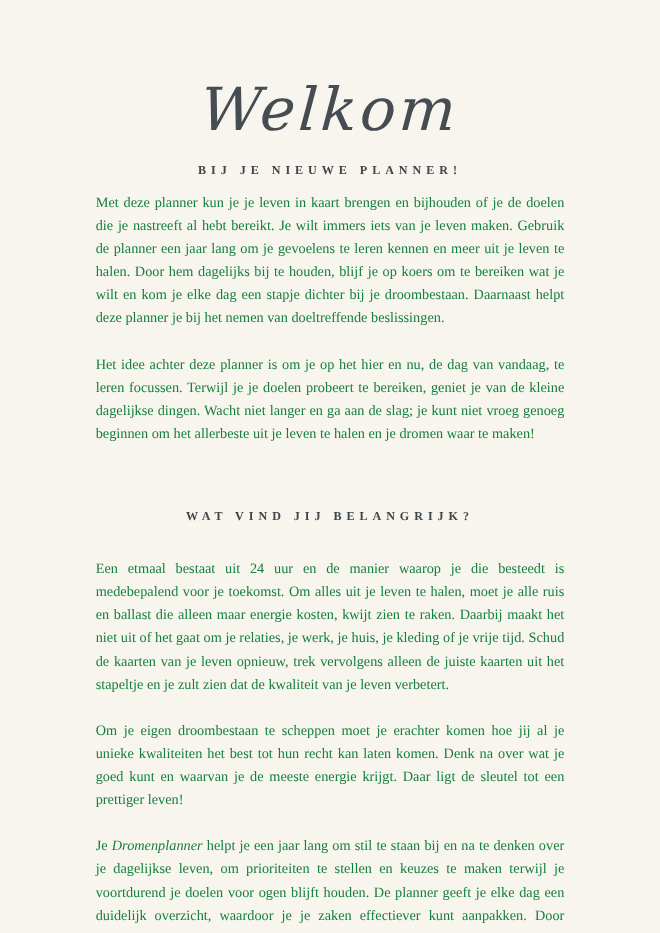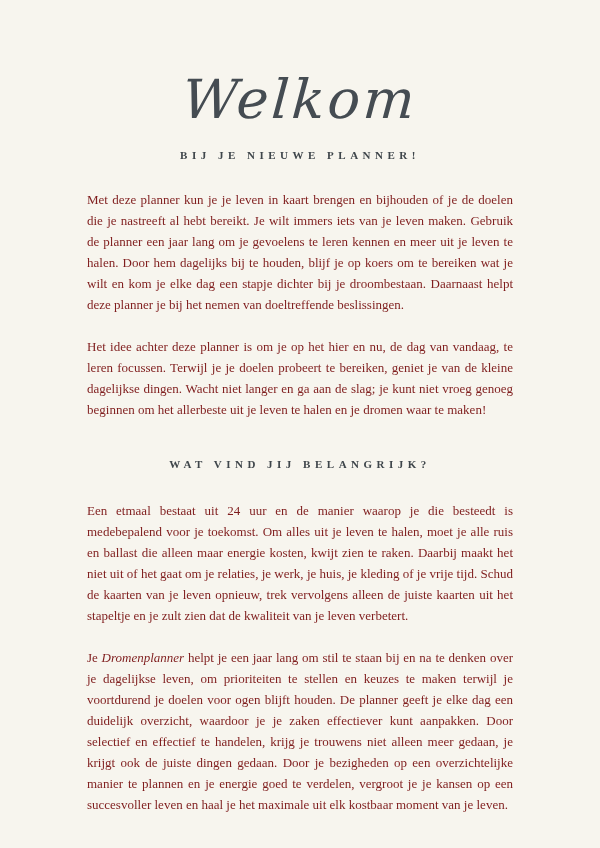--- a/index.html
+++ b/index.html
@@ -37,33 +37,33 @@
   }
 
   .spaced-heading {
     text-align: center;
     font-family: "Liberation Serif", serif;
     font-size: 11px;
     font-weight: 700;
     letter-spacing: 4.5px;
     color: #3f464b;
     text-transform: uppercase;
-    margin-bottom: 28px;
+    margin-bottom: 12px;
   }
 
   .section-heading {
-    margin-top: 38px;
+    margin-top: 60px;
     margin-bottom: 30px;
   }
 
   .body-text {
     font-size: 13px;
     line-height: 21px;
     text-align: justify;
-    color: #7f1d1d;
+    color: #15803d;
     margin-bottom: 21px;
   }
 
   .body-text em {
   }
 </style>
 </head>
 <body>
 
 <div class="page">
@@ -73,16 +73,17 @@
   <h2 class="spaced-heading">BIJ JE NIEUWE PLANNER!</h2>
 
   <p class="body-text">Met deze planner kun je je leven in kaart brengen en bijhouden of je de doelen die je nastreeft al hebt bereikt. Je wilt immers iets van je leven maken. Gebruik de planner een jaar lang om je gevoelens te leren kennen en meer uit je leven te halen. Door hem dagelijks bij te houden, blijf je op koers om te bereiken wat je wilt en kom je elke dag een stapje dichter bij je droombestaan. Daarnaast helpt deze planner je bij het nemen van doeltreffende beslissingen.</p>
 
   <p class="body-text">Het idee achter deze planner is om je op het hier en nu, de dag van vandaag, te leren focussen. Terwijl je je doelen probeert te bereiken, geniet je van de kleine dagelijkse dingen. Wacht niet langer en ga aan de slag; je kunt niet vroeg genoeg beginnen om het allerbeste uit je leven te halen en je dromen waar te maken!</p>
 
   <h3 class="spaced-heading section-heading">WAT VIND JIJ BELANGRIJK?</h3>
 
   <p class="body-text">Een etmaal bestaat uit 24 uur en de manier waarop je die besteedt is medebepalend voor je toekomst. Om alles uit je leven te halen, moet je alle ruis en ballast die alleen maar energie kosten, kwijt zien te raken. Daarbij maakt het niet uit of het gaat om je relaties, je werk, je huis, je kleding of je vrije tijd. Schud de kaarten van je leven opnieuw, trek vervolgens alleen de juiste kaarten uit het stapeltje en je zult zien dat de kwaliteit van je leven verbetert.</p>
 
+  <p class="body-text">Om je eigen droombestaan te scheppen moet je erachter komen hoe jij al je unieke kwaliteiten het best tot hun recht kan laten komen. Denk na over wat je goed kunt en waarvan je de meeste energie krijgt. Daar ligt de sleutel tot een prettiger leven!</p>
 
   <p class="body-text"><span>Je </span><em>Dromenplanner</em><span> helpt je een jaar lang om stil te staan bij en na te denken over je dagelijkse leven, om prioriteiten te stellen en keuzes te maken terwijl je voortdurend je doelen voor ogen blijft houden. De planner geeft je elke dag een duidelijk overzicht, waardoor je je zaken effectiever kunt aanpakken. Door selectief en effectief te handelen, krijg je trouwens niet alleen meer gedaan, je krijgt ook de juiste dingen gedaan. Door je bezigheden op een overzichtelijke manier te plannen en je energie goed te verdelen, vergroot je je kansen op een succesvoller leven en haal je het maximale uit elk kostbaar moment van je leven.</span></p>
 
 </div>
 
 </body></html>

